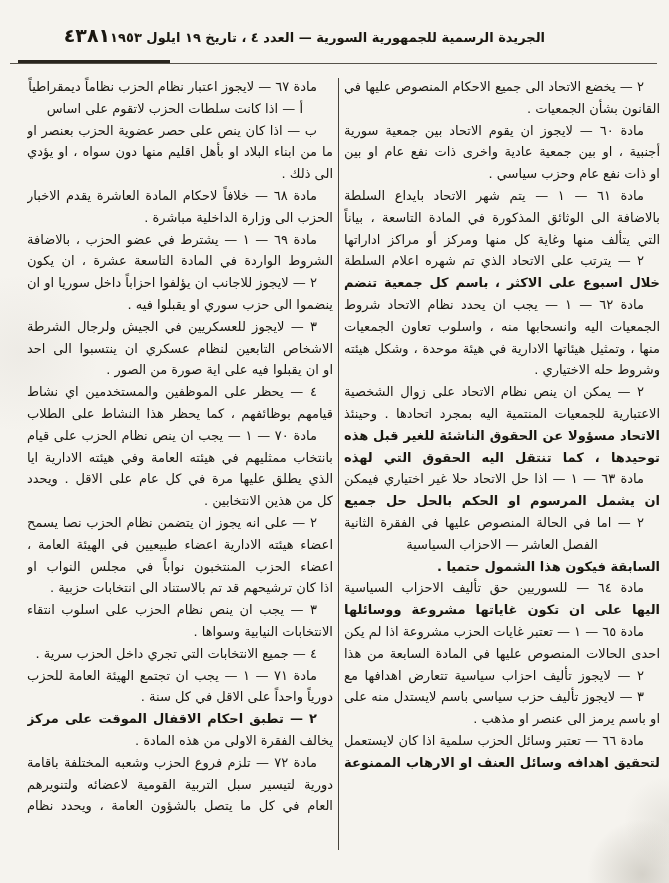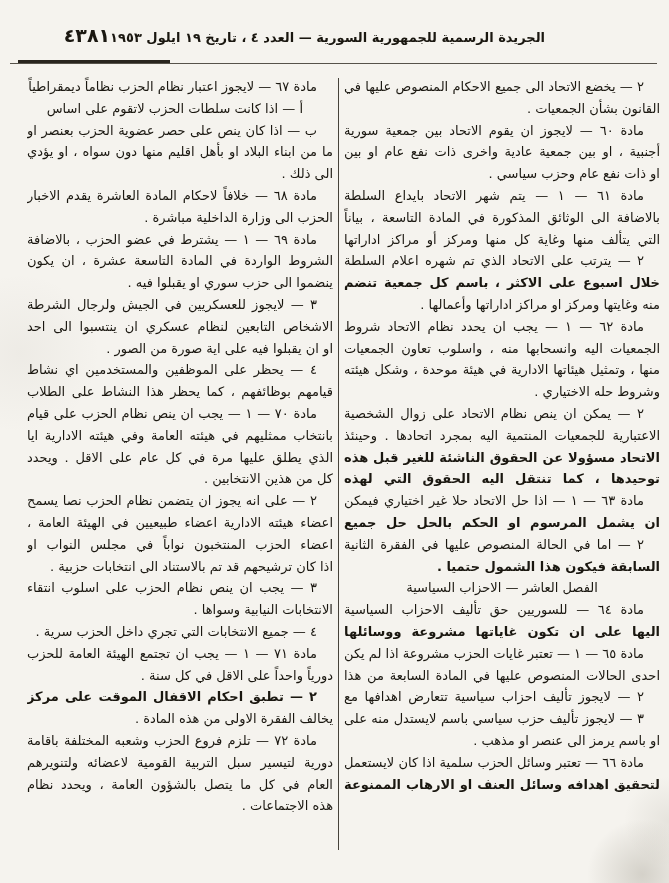--- a/index.html
+++ b/index.html
@@ -109,34 +109,33 @@
         <div class="line start">٢ — يخضع الاتحاد الى جميع الاحكام المنصوص عليها في هذا</div>
         <div class="line end">القانون بشأن الجمعيات .</div>
         <div class="line start">مادة ٦٠ — لايجوز ان يقوم الاتحاد بين جمعية سورية وأخرى</div>
         <div class="line mid">أجنبية ، او بين جمعية عادية واخرى ذات نفع عام او بين جمعية عادية</div>
         <div class="line end">او ذات نفع عام وحزب سياسي .</div>
         <div class="line start">مادة ٦١ — ١ — يتم شهر الاتحاد بايداع السلطة المختصة ،</div>
         <div class="line mid">بالاضافة الى الوثائق المذكورة في المادة التاسعة ، بياناً باسماء الجمعيات</div>
         <div class="line mid">التي يتألف منها وغاية كل منها ومركز أو مراكز اداراتها واعمالها .</div>
         <div class="line start">٢ — يترتب على الاتحاد الذي تم شهره اعلام السلطة المختصة ،</div>
         <div class="line mid bold">خلال اسبوع على الاكثر ، باسم كل جمعية تنضم اليه او تنسحب</div>
-        <div class="line end">منه وغايتها ومركز او مراكز اداراتها وأعمالها .</div>
         <div class="line start">مادة ٦٢ — ١ — يجب ان يحدد نظام الاتحاد شروط انتماء</div>
         <div class="line mid">الجمعيات اليه وانسحابها منه ، واسلوب تعاون الجمعيات التي يتألف</div>
         <div class="line mid">منها ، وتمثيل هيئاتها الادارية في هيئة موحدة ، وشكل هيئته العامة</div>
         <div class="line end">وشروط حله الاختياري .</div>
         <div class="line start">٢ — يمكن ان ينص نظام الاتحاد على زوال الشخصية</div>
         <div class="line mid">الاعتبارية للجمعيات المنتمية اليه بمجرد اتحادها . وحينئذ يكون</div>
         <div class="line mid bold">الاتحاد مسؤولا عن الحقوق الناشئة للغير قبل هذه الجمعيات قبل</div>
         <div class="line mid bold">توحيدها ، كما تنتقل اليه الحقوق التي لهذه الجمعيات على الاخرين .</div>
         <div class="line start">مادة ٦٣ — ١ — اذا حل الاتحاد حلا غير اختياري فيمكن</div>
         <div class="line mid bold">ان يشمل المرسوم او الحكم بالحل حل جميع الجمعيات المنتمية اليه .</div>
         <div class="line start">٢ — اما في الحالة المنصوص عليها في الفقرة الثانية من المادة</div>
+        <div class="line head">الفصل العاشر — الاحزاب السياسية</div>
         <div class="line end bold">السابقة فيكون هذا الشمول حتميا .</div>
-        <div class="line head">الفصل العاشر — الاحزاب السياسية</div>
         <div class="line start">مادة ٦٤ — للسوريين حق تأليف الاحزاب السياسية والانتساب</div>
         <div class="line mid bold">اليها على ان تكون غاياتها مشروعة ووسائلها سلمية ونظمها ديمقراطية .</div>
         <div class="line start">مادة ٦٥ — ١ — تعتبر غايات الحزب مشروعة اذا لم يكن في</div>
         <div class="line mid">احدى الحالات المنصوص عليها في المادة السابعة من هذا القانون .</div>
         <div class="line start">٢ — لايجوز تأليف احزاب سياسية تتعارض اهدافها مع السعي</div>
         <div class="line start">٣ — لايجوز تأليف حزب سياسي باسم لايستدل منه على غرضه</div>
         <div class="line end">او باسم يرمز الى عنصر او مذهب .</div>
         <div class="line start">مادة ٦٦ — تعتبر وسائل الحزب سلمية اذا كان لايستعمل</div>
         <div class="line mid bold">لتحقيق اهدافه وسائل العنف او الارهاب الممنوعة بموجب قانون</div>
       </div>
@@ -144,20 +143,21 @@
     <div class="col col-left">
         <div class="line single">مادة ٦٧ — لايجوز اعتبار نظام الحزب نظاماً ديمقراطياً :</div>
         <div class="line sub">أ — اذا كانت سلطات الحزب لاتقوم على اساس انتخابي .</div>
         <div class="line start">ب — اذا كان ينص على حصر عضوية الحزب بعنصر او طائفة</div>
         <div class="line mid">ما من ابناء البلاد او بأهل اقليم منها دون سواه ، او يؤدي عملياً</div>
         <div class="line end">الى ذلك .</div>
         <div class="line start">مادة ٦٨ — خلافاً لاحكام المادة العاشرة يقدم الاخبار بتأليف</div>
         <div class="line end">الحزب الى وزارة الداخلية مباشرة .</div>
         <div class="line start">مادة ٦٩ — ١ — يشترط في عضو الحزب ، بالاضافة الى</div>
         <div class="line mid">الشروط الواردة في المادة التاسعة عشرة ، ان يكون سوريا ومتمتعا</div>
+        <div class="line start">٢ — لايجوز للاجانب ان يؤلفوا احزاباً داخل سوريا او ان</div>
         <div class="line end">ينضموا الى حزب سوري او يقبلوا فيه .</div>
         <div class="line start">٣ — لايجوز للعسكريين في الجيش ولرجال الشرطة وسائر</div>
         <div class="line mid">الاشخاص التابعين لنظام عسكري ان ينتسبوا الى احد الاحزاب</div>
         <div class="line end">او ان يقبلوا فيه على اية صورة من الصور .</div>
         <div class="line start">٤ — يحظر على الموظفين والمستخدمين اي نشاط حزبي خلال</div>
         <div class="line mid">قيامهم بوظائفهم ، كما يحظر هذا النشاط على الطلاب في معاهدهم .</div>
         <div class="line start">مادة ٧٠ — ١ — يجب ان ينص نظام الحزب على قيام اعضائه</div>
         <div class="line mid">بانتخاب ممثليهم في هيئته العامة وفي هيئته الادارية ايا كان الاسم</div>
         <div class="line mid">الذي يطلق عليها مرة في كل عام على الاقل . ويحدد النظام اسلوب</div>
         <div class="line end">كل من هذين الانتخابين .</div>
@@ -168,16 +168,15 @@
         <div class="line start">٣ — يجب ان ينص نظام الحزب على اسلوب انتقاء مرشحيه في</div>
         <div class="line end">الانتخابات النيابية وسواها .</div>
         <div class="line single">٤ — جميع الانتخابات التي تجري داخل الحزب سرية .</div>
         <div class="line start">مادة ٧١ — ١ — يجب ان تجتمع الهيئة العامة للحزب اجتماعا</div>
         <div class="line end">دورياً واحداً على الاقل في كل سنة .</div>
         <div class="line start bold">٢ — تطبق احكام الاقفال الموقت على مركز الحزب الذي</div>
         <div class="line end">يخالف الفقرة الاولى من هذه المادة .</div>
         <div class="line start">مادة ٧٢ — تلزم فروع الحزب وشعبه المختلفة باقامة اجتماعات</div>
         <div class="line mid">دورية لتيسير سبل التربية القومية لاعضائه ولتنويرهم وتنوير الراي</div>
         <div class="line mid">العام في كل ما يتصل بالشؤون العامة ، ويحدد نظام الحزب اسلوب</div>
-        <div class="line end">هذه الاجتماعات .</div>
       </div>
   </div>
 </div>
 
 </body></html>

